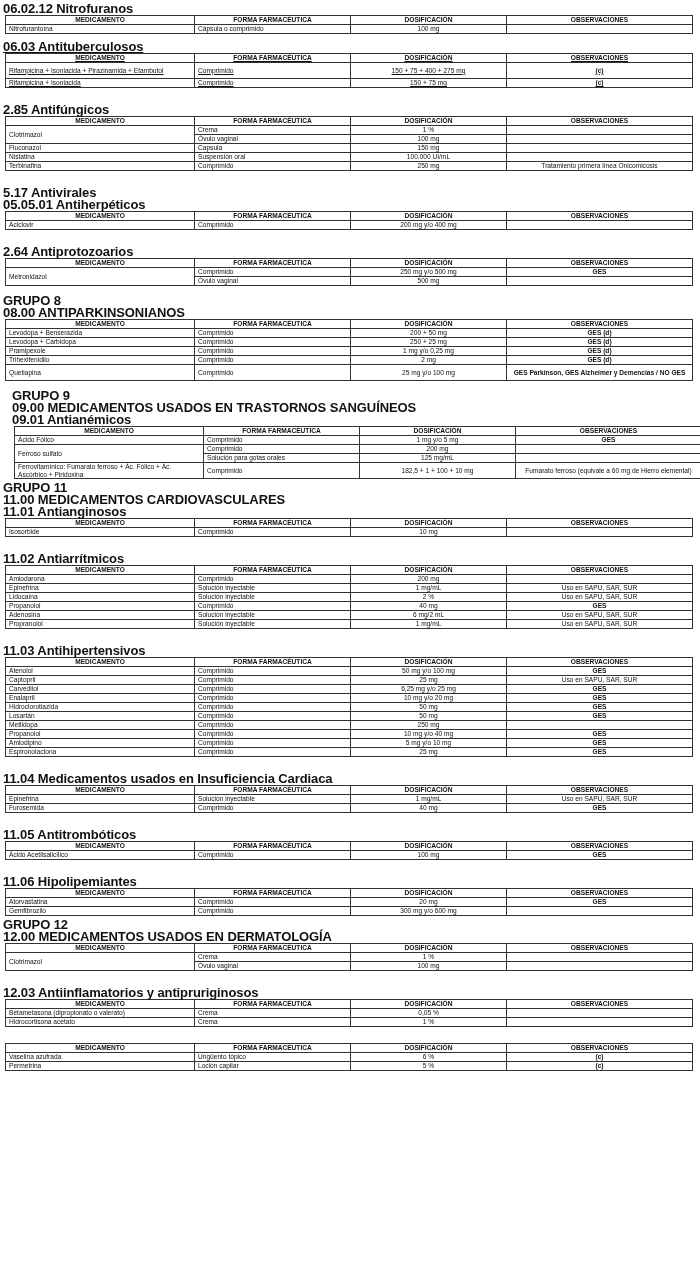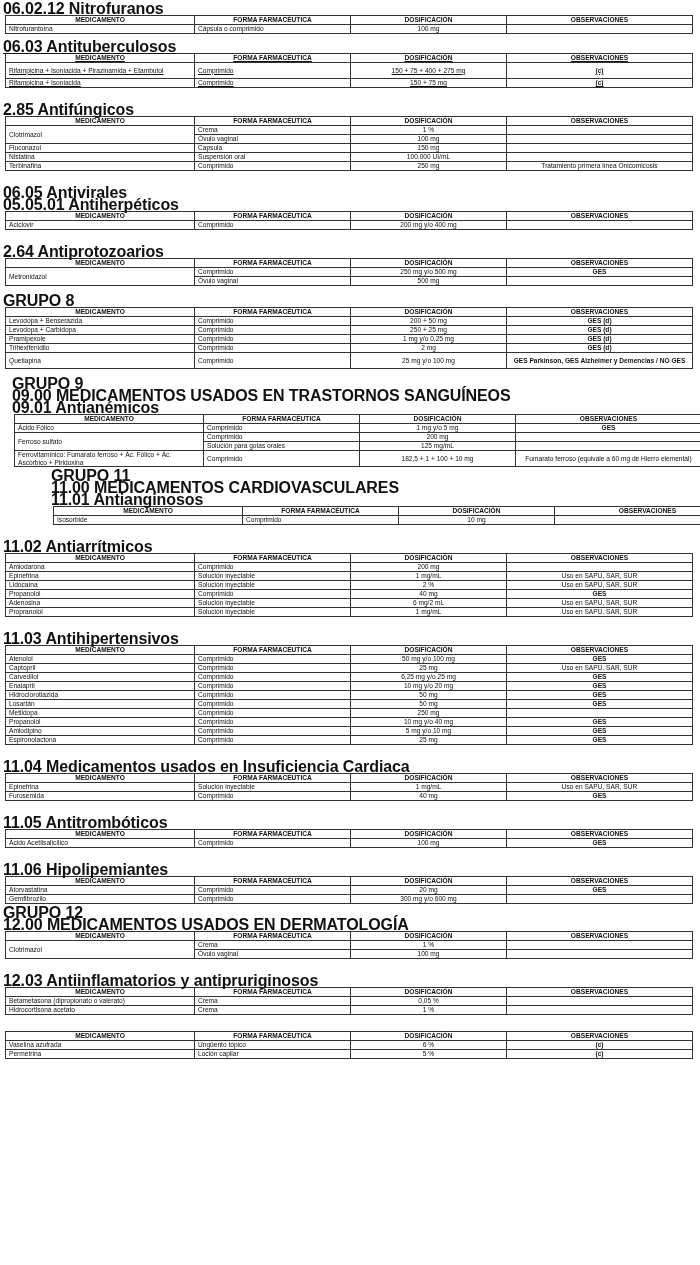--- a/index.html
+++ b/index.html
@@ -1,21 +1,21 @@
 <!DOCTYPE html>
 <html><head>
 <meta charset="utf-8">
 <style>
   html, body { margin: 0; padding: 0; background: #ffffff; }
   body {
     width: 700px; height: 1265px; overflow: hidden; position: relative;
     font-family: "Liberation Sans", sans-serif; color: #111;
   }
   #doc { position: absolute; left: 2px; top: 0; width: 692px; }
-  .h { font-weight: bold; font-size: 16px; line-height: 12px; margin: 0; padding-left: 1px; letter-spacing: -0.1px; }
+  .h { font-weight: bold; font-size: 13px; line-height: 12px; margin: 0; padding-left: 1px; letter-spacing: -0.1px; }
   table.t {
     border-collapse: collapse; width: 687px; margin-left: 3px; table-layout: fixed;
     font-size: 6.6px; line-height: 7.6px;
   }
   table.t col.c1 { width: 189px; }
   table.t col.c2 { width: 156px; }
   table.t col.c3 { width: 156px; }
   table.t col.c4 { width: 186px; }
   table.t th, table.t td {
     border: 0.8px solid #333; padding: 0 3px; height: 8px; vertical-align: middle;
@@ -134,21 +134,21 @@
           <tr>
             <td class="l">Terbinafina</td>
             <td class="l">Comprimido</td>
             <td class="c">250 mg</td>
             <td class="obs">Tratamiento primera línea Onicomicosis</td>
           </tr>
         </tbody>
       </table>
     </div>
     <div style="padding-top: 16px;">
-      <div class="h">06.05 Antivirales</div>
+      <div class="h">5.17 Antivirales</div>
       <div class="h">05.05.01 Antiherpéticos</div>
       <table class="t">
         <colgroup>
           <col class="c1">
           <col class="c2">
           <col class="c3">
           <col class="c4">
         </colgroup>
         <thead>
           <tr>
@@ -195,20 +195,21 @@
           <tr>
             <td class="l">Óvulo vaginal</td>
             <td class="c">500 mg</td>
             <td class="obs"></td>
           </tr>
         </tbody>
       </table>
     </div>
     <div style="padding-top: 9px;">
       <div class="h">GRUPO 8</div>
+      <div class="h">08.00 ANTIPARKINSONIANOS</div>
       <table class="t">
         <colgroup>
           <col class="c1">
           <col class="c2">
           <col class="c3">
           <col class="c4">
         </colgroup>
         <thead>
           <tr>
             <th>MEDICAMENTO</th>
@@ -290,21 +291,21 @@
           </tr>
           <tr style="height: 16px;">
             <td class="l">Ferrovitamínico: Fumarato ferroso + Ác. Fólico + Ác. Ascórbico + Piridoxina</td>
             <td class="l">Comprimido</td>
             <td class="c">182,5 + 1 + 100 + 10 mg</td>
             <td class="obs">Fumarato ferroso (equivale a 60 mg de Hierro elemental)</td>
           </tr>
         </tbody>
       </table>
     </div>
-    <div style="padding-top: 3px; margin-left: 48px;">
+    <div style="padding-top: 3px;">
       <div class="h">GRUPO 11</div>
       <div class="h">11.00 MEDICAMENTOS CARDIOVASCULARES</div>
       <div class="h">11.01 Antianginosos</div>
       <table class="t">
         <colgroup>
           <col class="c1">
           <col class="c2">
           <col class="c3">
           <col class="c4">
         </colgroup>

